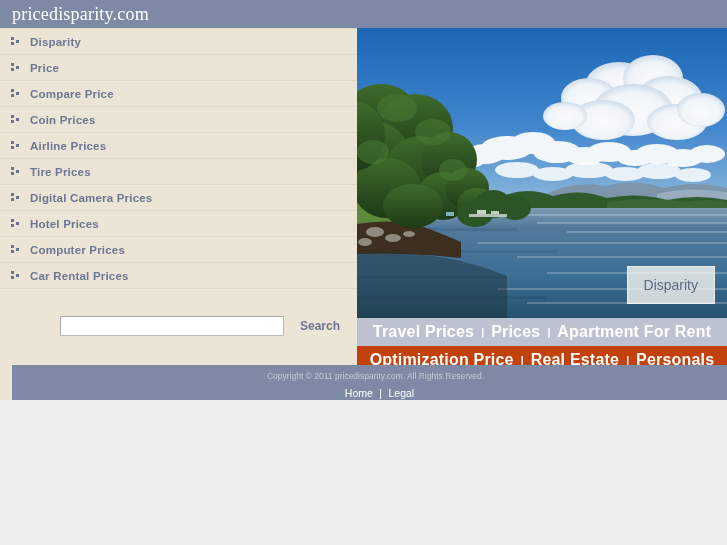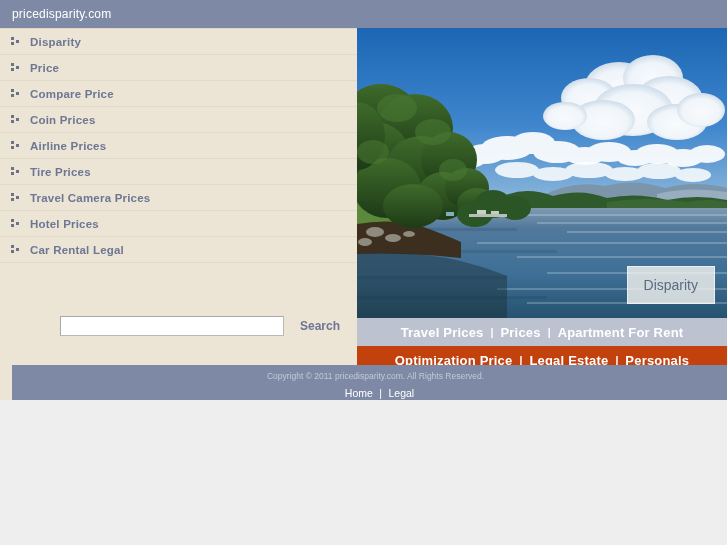--- a/index.html
+++ b/index.html
@@ -26,23 +26,23 @@
   .site-header {
     height: 28px;
     background: #7e8aa5;
     display: flex;
     align-items: center;
     padding-left: 12px;
     box-sizing: border-box;
   }
   .site-title {
     color: #ffffff;
-    font-size: 12px;
+    font-size: 18px;
     letter-spacing: 0.2px;
-    font-family: Liberation Sans, sans-serif;
+    font-family: Liberation Serif, serif;
   }
 
   
   .body-row {
     display: flex;
     height: 372px;
     align-items: center;
   }
 
   .left-col {
@@ -168,21 +168,21 @@
     height: 28px;
     display: flex;
     align-items: center;
     justify-content: center;
     box-sizing: border-box;
   }
   .linkbar.one { background: #bcc2cf; }
   .linkbar.two { background: #c2410c; }
   .linkbar a {
     color: #ffffff;
-    font-size: 13px;
+    font-size: 16px;
     font-weight: bold;
     text-decoration: none;
     letter-spacing: 0.2px;
     font-family: "Liberation Sans", sans-serif;
   }
   .linkbar .sep {
     color: #ffffff;
     font-size: 10.5px;
     margin: 0 7px;
     font-weight: bold;
@@ -298,41 +298,51 @@
           <span class="nav-label">Tire Prices</span>
         </li>
         <li class="nav-item">
           <span class="nav-bullet">
             <span class="bullet-glyph">
                 <i class="b1"></i>
                 <i class="b2"></i>
                 <i class="b3"></i>
               </span>
           </span>
-          <span class="nav-label">Travel Camera Prices</span>
+          <span class="nav-label">Digital Camera Prices</span>
         </li>
         <li class="nav-item">
           <span class="nav-bullet">
             <span class="bullet-glyph">
                 <i class="b1"></i>
                 <i class="b2"></i>
                 <i class="b3"></i>
               </span>
           </span>
           <span class="nav-label">Hotel Prices</span>
         </li>
         <li class="nav-item">
           <span class="nav-bullet">
             <span class="bullet-glyph">
                 <i class="b1"></i>
                 <i class="b2"></i>
                 <i class="b3"></i>
               </span>
           </span>
-          <span class="nav-label">Car Rental Legal</span>
+          <span class="nav-label">Computer Prices</span>
+        </li>
+        <li class="nav-item">
+          <span class="nav-bullet">
+            <span class="bullet-glyph">
+                <i class="b1"></i>
+                <i class="b2"></i>
+                <i class="b3"></i>
+              </span>
+          </span>
+          <span class="nav-label">Car Rental Prices</span>
         </li>
       </ul>
 
       <div class="search-area">
         <input class="search-input" type="text" placeholder="" style="">
         <button class="search-button">Search</button>
       </div>
     </div>
 
     <div class="right-col">
@@ -476,21 +486,21 @@
         <a href="#">Travel Prices</a>
         <span class="sep">|</span>
         <a href="#">Prices</a>
         <span class="sep">|</span>
         <a href="#">Apartment For Rent</a>
       </div>
 
       <div class="linkbar two">
         <a href="#">Optimization Price</a>
         <span class="sep">|</span>
-        <a href="#">Legal Estate</a>
+        <a href="#">Real Estate</a>
         <span class="sep">|</span>
         <a href="#">Personals</a>
       </div>
 
     </div>
   </div>
 
   <div class="site-footer">
     <span class="copyright">Copyright © 2011 pricedisparity.com. All Rights Reserved.</span>
     <div class="footer-links">

